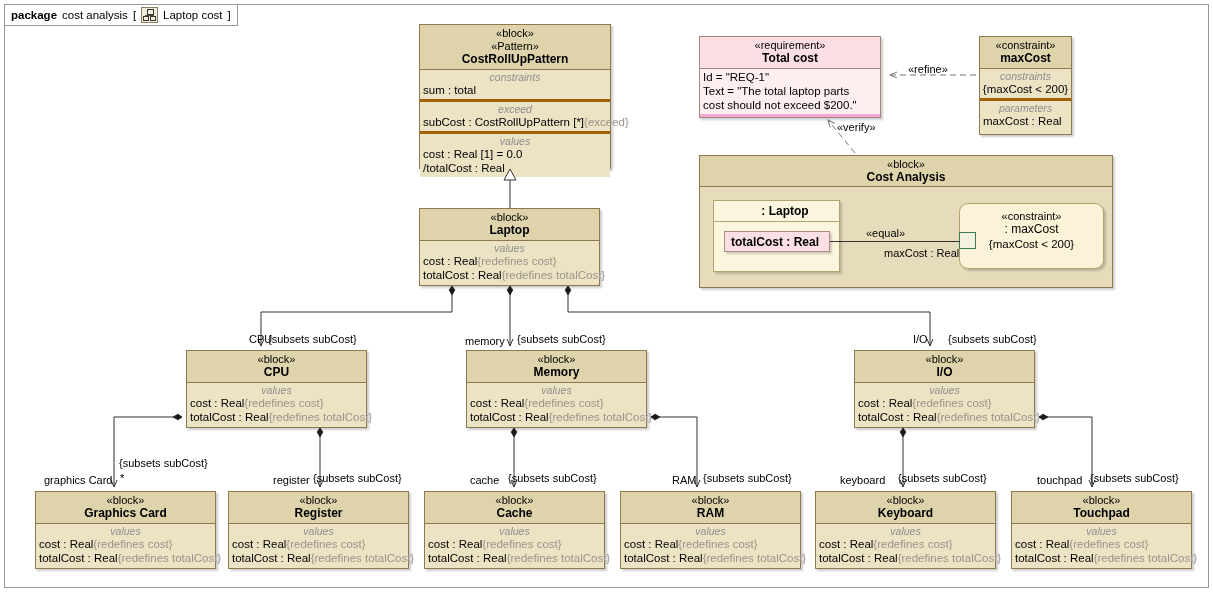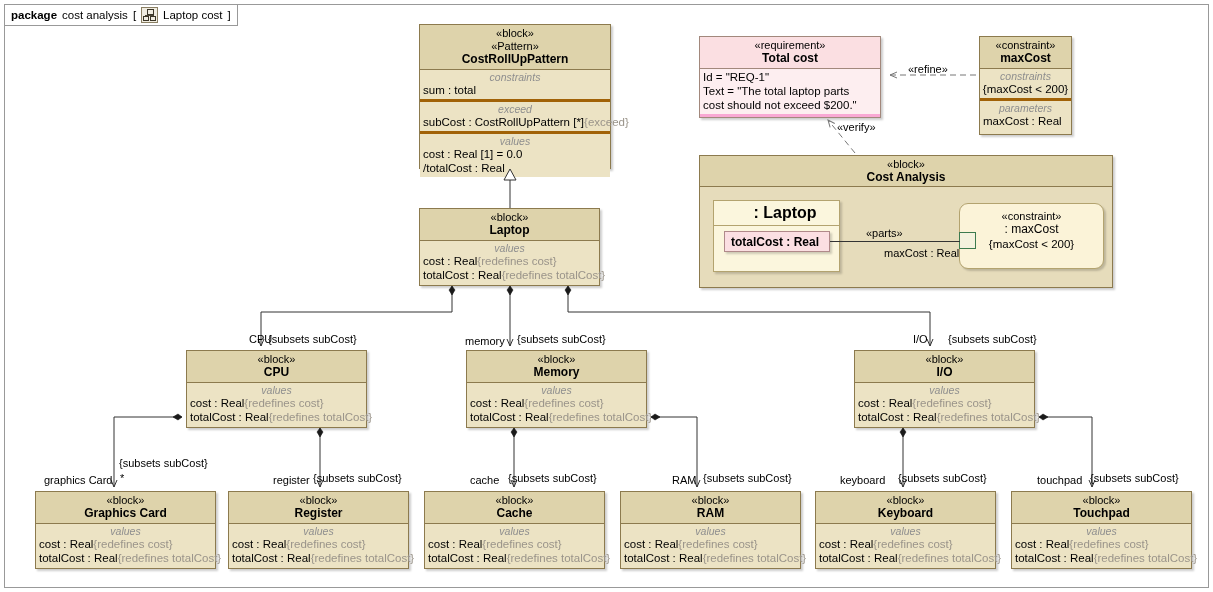--- a/index.html
+++ b/index.html
@@ -44,21 +44,21 @@
 
   
   .ibd{position:absolute;box-sizing:border-box;border:1px solid #8c7a4e;background:#e6dcbb;
        box-shadow:2px 2px 2px rgba(0,0,0,0.20);font-size:11.5px;}
   .ibd .hdr{background:#ded3ab;border-bottom:1px solid #8c7a4e;text-align:center;padding:2px;line-height:13px;}
   .ibd .hdr .kw{font-size:11px;}
   .ibd .hdr .nm{font-weight:bold;font-size:12px;}
 
   .part{position:absolute;box-sizing:border-box;border:1px solid #b3a36f;background:#fbf6dd;
         box-shadow:2px 2px 2px rgba(0,0,0,0.18);}
-  .part .ttl{text-align:center;font-weight:bold;font-size:16px;padding:3px 0 3px 17px;border-bottom:1px solid #b3a36f;}
+  .part .ttl{text-align:center;font-weight:bold;font-size:12px;padding:3px 0 3px 17px;border-bottom:1px solid #b3a36f;}
   .prop{position:absolute;box-sizing:border-box;border:1px solid #b08a8a;background:#fbdfe2;
         box-shadow:2px 2px 2px rgba(0,0,0,0.18);font-weight:bold;font-size:12px;
         display:flex;align-items:center;padding-left:6px;}
   .cstbox{position:absolute;box-sizing:border-box;border:1px solid #b3a36f;background:#fbf3d8;
           border-radius:9px;box-shadow:2px 2px 2px rgba(0,0,0,0.18);text-align:center;}
   .cstbox .kw{display:block;font-size:11px;padding-top:6px;}
   .cstbox .nm{display:block;font-weight:normal;font-size:12px;}
   .cstbox .ex{display:block;font-size:11.5px;padding-top:2px;}
   .cport{position:absolute;box-sizing:border-box;width:17px;height:17px;border:1px solid #3c7a4e;background:#f4f2de;}
 
@@ -150,21 +150,21 @@
     <div class="ttl">: Laptop</div>
   </div>
   <div class="prop" style="left:724px;top:231px;width:106px;height:21px;">totalCost : Real</div>
   <div class="cstbox" style="left:959px;top:203px;width:145px;height:66px;">
     <span class="kw">«constraint»</span>
     <span class="nm">: maxCost</span>
     <span class="ex">{maxCost &lt; 200}</span>
   </div>
   <div class="cport" style="left:959px;top:232px;"></div>
   <div class="ln lnh" style="left:830px;top:241px;width:130px;"></div>
-  <div class="lbl" style="left:866px;top:227px;">«parts»</div>
+  <div class="lbl" style="left:866px;top:227px;">«equal»</div>
   <div class="lbl" style="left:884px;top:247px;">maxCost : Real</div>
 
   <div class="blk" style="left:419px;top:208px;width:181px;height:78px;">
     <div class="hdr">
       <span class="kw" style="display:block">«block»</span>
       <span class="nm" style="display:block">Laptop</span>
     </div>
     <div class="sect">
       <span class="cap">values</span>
       <span class="row"><span>cost : Real</span><span class="dim">{redefines cost}</span></span>

